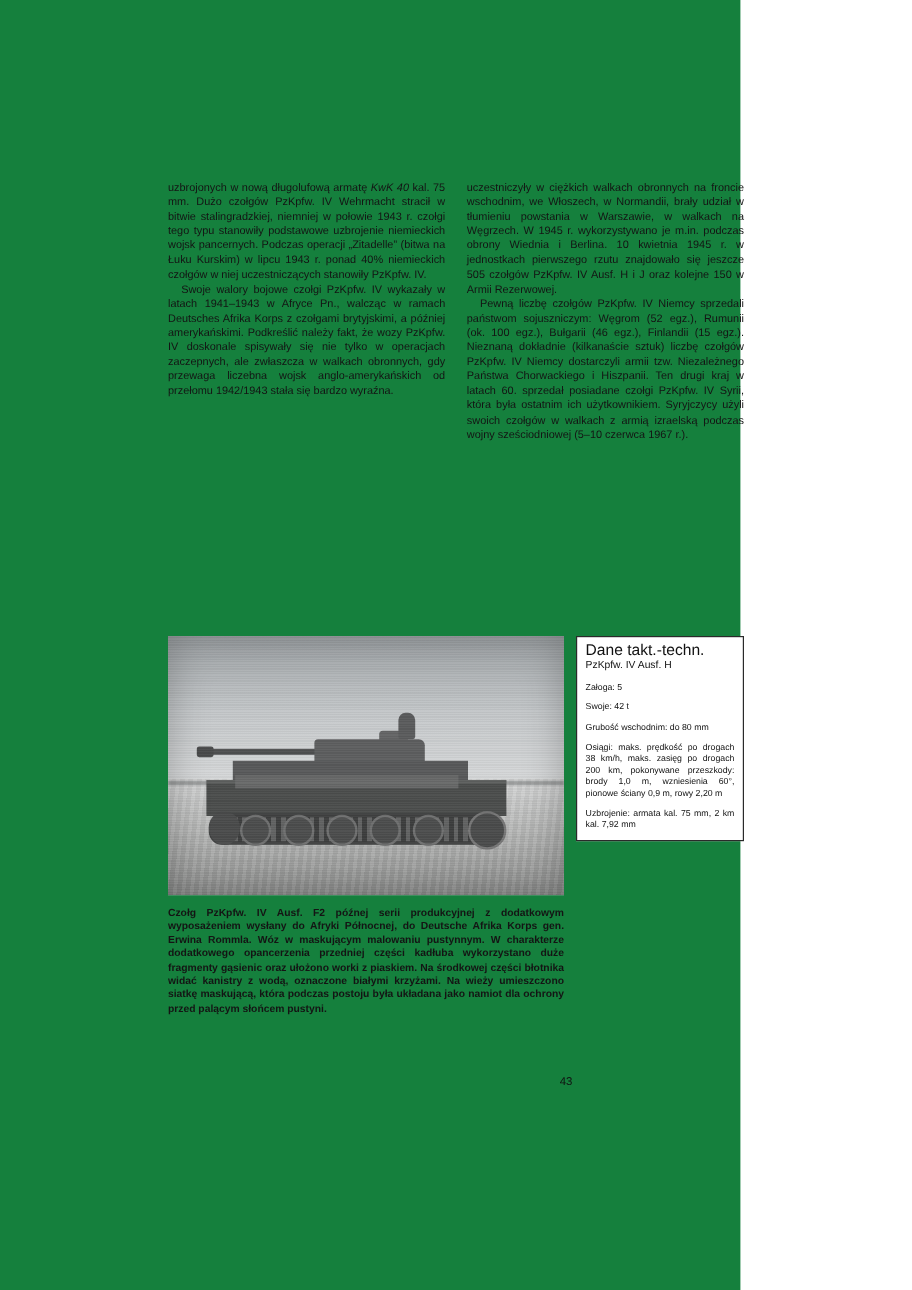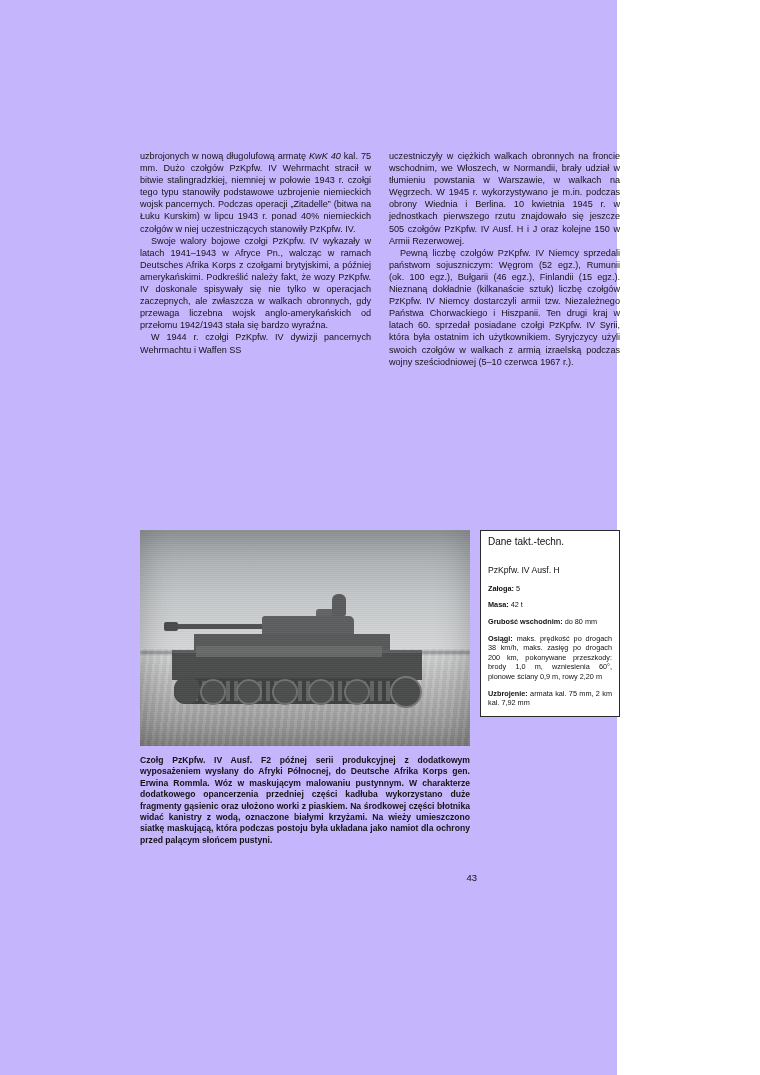--- a/index.html
+++ b/index.html
@@ -13,21 +13,21 @@
     position: relative;
     font-family: "Liberation Sans", sans-serif;
     color: #111;
     overflow: hidden;
   }
   .page {
     position: absolute;
     left: 0; top: 0;
     width: 617px;
     height: 1075px;
-    background: #c4b5fd;
+    background: #15803d;
   }
   .content {
     position: absolute;
     left: 140px;
     top: 150px;
     width: 480px;
   }
   
   .columns {
     display: flex;
@@ -228,66 +228,65 @@
     border: 0.8px solid #2a2a2a;
     padding: 6px 7px 8px 7px;
     box-sizing: border-box;
     font-size: 7.3px;
     line-height: 9.6px;
     color: #111;
     background: #fff;
     align-self: flex-start;
   }
   .databox .dbtitle {
-    font-size: 10px;
+    font-size: 13px;
     line-height: 9.8px;
-    margin-bottom: 18px;
+    margin-bottom: 2px;
   }
   .databox .dbmodel {
     font-weight: normal;
     font-size: 8.6px;
     line-height: 11px;
     margin-bottom: 8px;
   }
   .databox .row {
     margin-bottom: 7px;
     text-align: justify;
   }
   .databox .row:last-child { margin-bottom: 0; }
-  .databox b { font-weight: bold; }
+  .databox b { font-weight: normal; }
   .databox i { font-style: italic; }
   
   .caption {
     width: 330px;
     margin-top: 9px;
     font-size: 8.6px;
     line-height: 11.4px;
     text-align: justify;
     color: #141414;
   }
   
   .folio {
     position: absolute;
     right: 140px;
-    top: 872px;
+    top: 896px;
     font-size: 9.5px;
     color: #111;
   }
 </style>
 </head>
 <body>
 
 <div class="page">
 
   <div class="content">
     <div class="columns">
       <div class="col">
         <p class="first">uzbrojonych w nową długolufową armatę <i>KwK 40</i> kal. 75 mm. Dużo czołgów PzKpfw. IV Wehrmacht stracił w bitwie stalingradzkiej, niemniej w połowie 1943 r. czołgi tego typu stanowiły podstawowe uzbrojenie niemieckich wojsk pancernych. Podczas operacji „Zitadelle” (bitwa na Łuku Kurskim) w lipcu 1943 r. ponad 40% niemieckich czołgów w niej uczestniczących stanowiły PzKpfw. IV.</p>
         <p>Swoje walory bojowe czołgi PzKpfw. IV wykazały w latach 1941–1943 w Afryce Pn., walcząc w ramach Deutsches Afrika Korps z czołgami brytyjskimi, a później amerykańskimi. Podkreślić należy fakt, że wozy PzKpfw. IV doskonale spisywały się nie tylko w operacjach zaczepnych, ale zwłaszcza w walkach obronnych, gdy przewaga liczebna wojsk anglo-amerykańskich od przełomu 1942/1943 stała się bardzo wyraźna.</p>
-        <p>W 1944 r. czołgi PzKpfw. IV dywizji pancernych Wehrmachtu i Waffen SS</p>
       </div>
       <div class="col">
         <p class="first">uczestniczyły w ciężkich walkach obronnych na froncie wschodnim, we Włoszech, w Normandii, brały udział w tłumieniu powstania w Warszawie, w walkach na Węgrzech. W 1945 r. wykorzystywano je m.in. podczas obrony Wiednia i Berlina. 10 kwietnia 1945 r. w jednostkach pierwszego rzutu znajdowało się jeszcze 505 czołgów PzKpfw. IV Ausf. H i J oraz kolejne 150 w Armii Rezerwowej.</p>
         <p>Pewną liczbę czołgów PzKpfw. IV Niemcy sprzedali państwom sojuszniczym: Węgrom (52 egz.), Rumunii (ok. 100 egz.), Bułgarii (46 egz.), Finlandii (15 egz.). Nieznaną dokładnie (kilkanaście sztuk) liczbę czołgów PzKpfw. IV Niemcy dostarczyli armii tzw. Niezależnego Państwa Chorwackiego i Hiszpanii. Ten drugi kraj w latach 60. sprzedał posiadane czołgi PzKpfw. IV Syrii, która była ostatnim ich użytkownikiem. Syryjczycy użyli swoich czołgów w walkach z armią izraelską podczas wojny sześciodniowej (5–10 czerwca 1967 r.).</p>
       </div>
     </div>
   </div>
 
   <div class="figure-block">
     <div class="fig-row">
@@ -319,21 +318,21 @@
         </div>
 
         <div class="caption">Czołg PzKpfw. IV Ausf. F2 późnej serii produkcyjnej z dodatkowym wyposażeniem wysłany do Afryki Północnej, do Deutsche Afrika Korps gen. Erwina Rommla. Wóz w maskującym malowaniu pustynnym. W charakterze dodatkowego opancerzenia przedniej części kadłuba wykorzystano duże fragmenty gąsienic oraz ułożono worki z piaskiem. Na środkowej części błotnika widać kanistry z wodą, oznaczone białymi krzyżami. Na wieży umieszczono siatkę maskującą, która podczas postoju była układana jako namiot dla ochrony przed palącym słońcem pustyni.</div>
       </div>
 
       <div class="databox">
         <div class="dbtitle">Dane takt.-techn.</div>
         <div class="dbmodel">PzKpfw. IV Ausf. H</div>
         <div class="rows">
             <div class="row"><b>Załoga:</b><span> 5</span></div>
-            <div class="row"><b>Masa:</b><span> 42 t</span></div>
+            <div class="row"><b>Swoje:</b><span> 42 t</span></div>
             <div class="row"><b>Grubość wschodnim:</b><span> do 80 mm</span></div>
             <div class="row"><b>Osiągi:</b><span> maks. prędkość po drogach 38 km/h, maks. zasięg po drogach 200 km, pokonywane przeszkody: brody 1,0 m, wzniesienia 60°, pionowe ściany 0,9 m, rowy 2,20 m</span></div>
             <div class="row"><b>Uzbrojenie:</b><span> armata kal. 75 mm, 2 km kal. 7,92 mm</span></div>
           </div>
       </div>
 
     </div>
   </div>
 
   <div class="folio">43</div>

